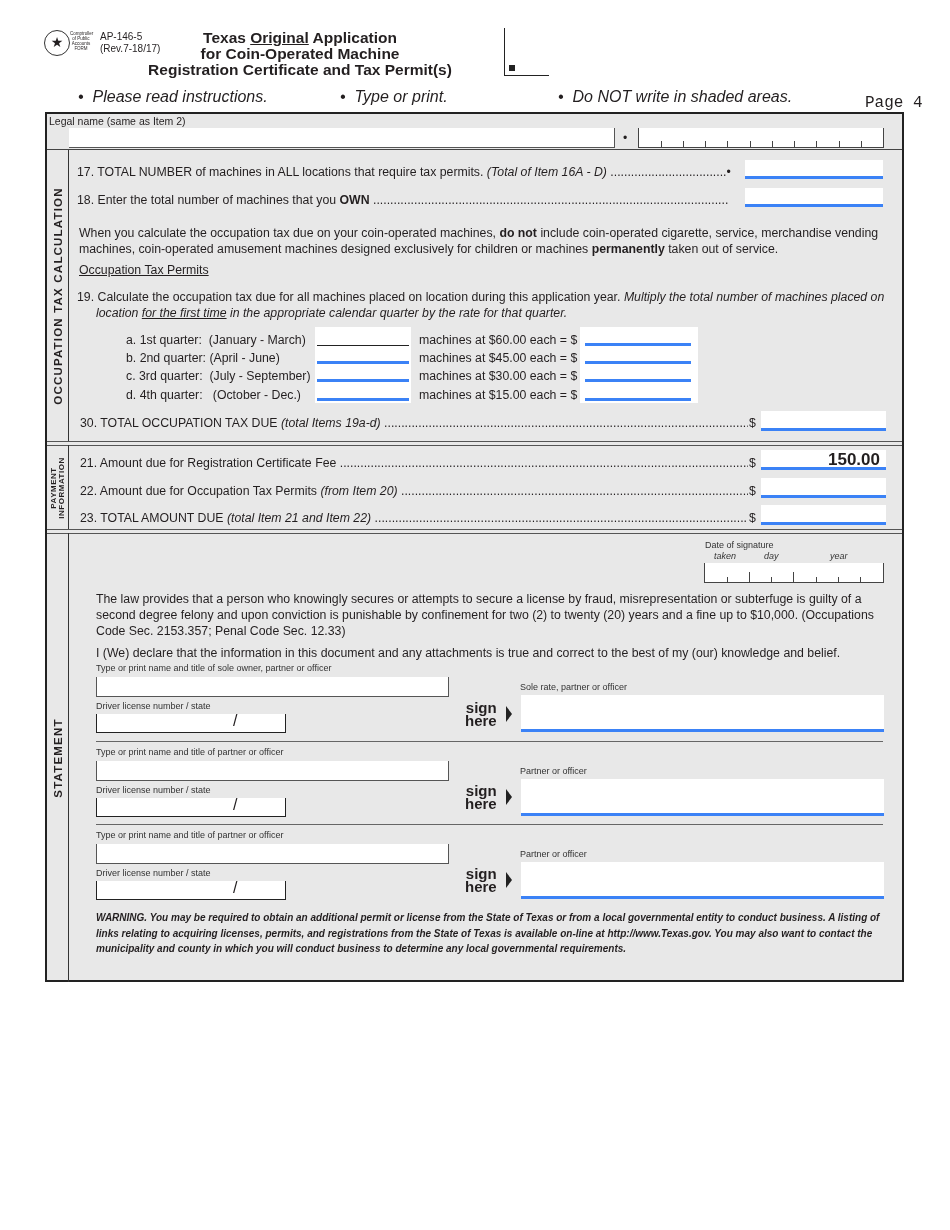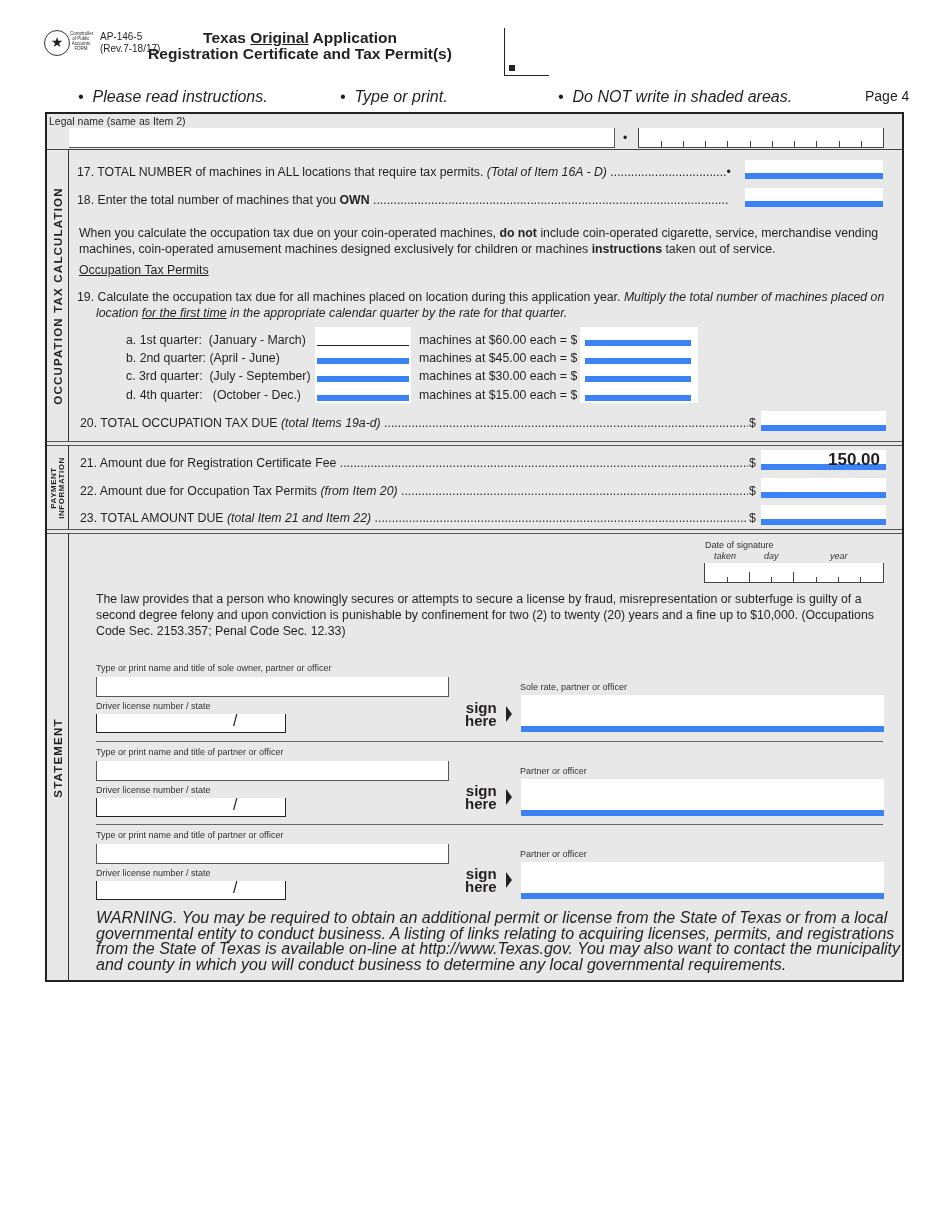--- a/index.html
+++ b/index.html
@@ -7,56 +7,57 @@
   .abs { position:absolute; }
   .hdr-logo { left:44px; top:30px; width:24px; height:24px; border:1.5px solid #333; border-radius:50%; }
   .hdr-logo span { position:absolute; left:0; top:2px; width:24px; text-align:center; font-size:14px; line-height:18px; }
   .hdr-agency { left:70px; top:31px; font-size:4.5px; line-height:5px; text-align:center; width:22px; }
   .hdr-form { left:100px; top:31px; font-size:10px; line-height:12px; }
   .hdr-title { left:120px; top:30px; width:360px; text-align:center; font-weight:bold; font-size:15.5px; line-height:16px; }
   .hdr-title u { text-decoration:underline; }
   .hdr-mark { left:504px; top:28px; width:44px; height:47px; border-left:1.5px solid #222; border-bottom:1.5px solid #222; }
   .hdr-mark i { position:absolute; left:4px; bottom:4px; width:6px; height:6px; background:#222; }
   .instr { top:88px; font-size:16px; font-style:italic; }
-  .page-num { left:865px; top:88px; font-size:14px; }
+  .page-num { left:865px; top:94px; font-size:16px;font-family:Liberation Mono, monospace; }
   .form { left:45px; top:112px; width:859px; height:870px; border:2px solid #222; background:#e8e8e8; box-sizing:border-box; }
   .hline { position:absolute; left:0; right:0; border-top:1.5px solid #444; }
   .dline { position:absolute; left:0; right:0; height:3px; border-top:1px solid #555; border-bottom:1px solid #555; }
   .side { position:absolute; left:0; width:22px; border-right:1.5px solid #333; box-sizing:border-box; }
   .side .lbl { position:absolute; left:50%; top:50%; transform:translate(-50%,-50%) rotate(-90deg); font-weight:bold; font-size:11.5px; letter-spacing:1.2px; white-space:nowrap; }
   .side .lbl2 { font-size:8px; line-height:8px; text-align:center; letter-spacing:0.5px; }
   .txt { position:absolute; font-size:12.3px; line-height:16px; white-space:nowrap; }
   .wrap { white-space:normal; }
   .small { position:absolute; font-size:9px; color:#333; white-space:nowrap; }
   .field { position:absolute; background:#fff; box-sizing:border-box; }
-  .ul { border-bottom:6px solid #3b82f6; }
+  .ul { border-bottom:3px solid #3b82f6; }
   .sign { position:absolute; font-weight:bold; font-size:15px; line-height:13px; text-align:right; }
   .arrow { position:absolute; width:0; height:0; border-top:8px solid transparent; border-bottom:8px solid transparent; border-left:6px solid #222; }
   .tickbox { position:absolute; background:#fff; border-left:1px solid #444; border-right:1px solid #444; border-bottom:1px solid #444; box-sizing:border-box; }
   .tick { position:absolute; bottom:0; width:1px; background:#444; }
-  .warn { position:absolute; font-weight:normal; font-style:italic; font-size:16px; line-height:15.5px; }
+  .warn { position:absolute; font-weight:bold; font-style:italic; font-size:10px; line-height:15.5px; }
 </style>
 </head>
 <body>
 
 <div class="abs hdr-logo">
     <span>★</span>
   </div>
 <div class="abs hdr-agency">
   <div>Comptroller</div>
   <div>of Public</div>
   <div>Accounts</div>
   <div>FORM</div>
 </div>
 <div class="abs hdr-form">
   <div>AP-146-5</div>
   <div>(Rev.7-18/17)</div>
 </div>
 <div class="abs hdr-title">
   <div><span>Texas </span><u>Original</u><span> Application</span></div>
+  <div>for Coin-Operated Machine</div>
   <div>Registration Certificate and Tax Permit(s)</div>
 </div>
 <div class="abs hdr-mark">
     <i></i>
   </div>
 
 <div class="abs instr" style="left:78px">•&nbsp; <span>Please read instructions.</span></div>
 <div class="abs instr" style="left:340px">•&nbsp; <span>Type or print.</span></div>
 <div class="abs instr" style="left:558px">•&nbsp; <span>Do NOT write in shaded areas.</span></div>
 <div class="abs page-num">Page 4</div>
@@ -83,21 +84,21 @@
   <div class="side" style="top:36px;height:292px">
       <div class="lbl">OCCUPATION TAX CALCULATION</div>
     </div>
 
   <div class="txt" style="left:30px;top:50px;width:660px;overflow:hidden"><span>17. TOTAL NUMBER of machines in ALL locations that require tax permits. </span><i>(Total of Item 16A - D)</i><span> ..................................</span>•</div>
   <div class="field ul" style="left:698px;top:46px;width:138px;height:19px"><span></span></div>
 
   <div class="txt" style="left:30px;top:78px;width:652px;overflow:hidden"><span>18. Enter the total number of machines that you </span><b>OWN</b> <span>......................................................................................................................................................................................................................................</span></div>
   <div class="field ul" style="left:698px;top:74px;width:138px;height:19px"><span></span></div>
 
-  <div class="txt wrap" style="left:32px;top:111px;width:815px"><span>When you calculate the occupation tax due on your coin-operated machines, </span><b>do not</b><span> include coin-operated cigarette, service, merchandise vending machines, coin-operated amusement machines designed exclusively for children or machines </span><b>instructions</b><span> taken out of service.</span></div>
+  <div class="txt wrap" style="left:32px;top:111px;width:815px"><span>When you calculate the occupation tax due on your coin-operated machines, </span><b>do not</b><span> include coin-operated cigarette, service, merchandise vending machines, coin-operated amusement machines designed exclusively for children or machines </span><b>permanently</b><span> taken out of service.</span></div>
   <div class="txt" style="left:32px;top:148px;text-decoration:underline">Occupation Tax Permits</div>
 
   <div class="txt wrap" style="left:30px;top:175px;width:810px;padding-left:19px;text-indent:-19px"><span>19. Calculate the occupation tax due for all machines placed on location during this application year. </span><i><span>Multiply the total number of machines placed on location </span><u>for the first time</u><span> in the appropriate calendar quarter by the rate for that quarter.</span></i></div>
 
   <div class="field" style="left:268px;top:213px;width:96px;height:76px"></div>
   <div class="field" style="left:533px;top:213px;width:118px;height:76px"></div>
 
   <div class="txt" style="left:79px;top:218px"><span>a. 1st quarter:</span>&nbsp; <span>(January - March)</span></div>
   <div class="field" style="left:270px;top:216px;width:92px;height:16px;border-bottom:1.5px solid #222"><span></span></div>
   <div class="txt" style="left:372px;top:218px">machines at $60.00 each = $</div>
@@ -111,21 +112,21 @@
   <div class="txt" style="left:79px;top:254px"><span>c. 3rd quarter:</span>&nbsp; <span>(July - September)</span></div>
   <div class="field ul" style="left:270px;top:252px;width:92px;height:16px"><span></span></div>
   <div class="txt" style="left:372px;top:254px">machines at $30.00 each = $</div>
   <div class="field ul" style="left:538px;top:252px;width:106px;height:16px"><span></span></div>
 
   <div class="txt" style="left:79px;top:273px"><span>d. 4th quarter:</span>&nbsp;&nbsp; <span>(October - Dec.)</span></div>
   <div class="field ul" style="left:270px;top:271px;width:92px;height:16px"><span></span></div>
   <div class="txt" style="left:372px;top:273px">machines at $15.00 each = $</div>
   <div class="field ul" style="left:538px;top:271px;width:106px;height:16px"><span></span></div>
 
-  <div class="txt" style="left:33px;top:301px;width:668px;overflow:hidden"><span>20. TOTAL OCCUPATION TAX DUE </span><i>(total Items 19a-d)</i> <span>......................................................................................................................................................................................................................................</span></div>
+  <div class="txt" style="left:33px;top:301px;width:668px;overflow:hidden"><span>30. TOTAL OCCUPATION TAX DUE </span><i>(total Items 19a-d)</i> <span>......................................................................................................................................................................................................................................</span></div>
   <div class="txt" style="left:702px;top:301px">$</div>
   <div class="field ul" style="left:714px;top:297px;width:125px;height:20px"><span></span></div>
 
   <div class="dline" style="top:327px"></div>
 
   <div class="side" style="top:331px;height:85px">
     <div class="lbl lbl2">
         <div>PAYMENT</div>
         <div>INFORMATION</div>
       </div>
@@ -158,20 +159,21 @@
     <div class="tick" style="left:22px;height:5px"></div>
       <div class="tick" style="left:44px;height:10px"></div>
       <div class="tick" style="left:66px;height:5px"></div>
       <div class="tick" style="left:88px;height:10px"></div>
       <div class="tick" style="left:111px;height:5px"></div>
       <div class="tick" style="left:133px;height:5px"></div>
       <div class="tick" style="left:155px;height:5px"></div>
   </div>
 
   <div class="txt wrap" style="left:49px;top:477px;width:795px">The law provides that a person who knowingly secures or attempts to secure a license by fraud, misrepresentation or subterfuge is guilty of a second degree felony and upon conviction is punishable by confinement for two (2) to twenty (20) years and a fine up to $10,000. (Occupations Code Sec. 2153.357; Penal Code Sec. 12.33)</div>
+  <div class="txt" style="left:49px;top:531px">I (We) declare that the information in this document and any attachments is true and correct to the best of my (our) knowledge and belief.</div>
 
   <div class="small" style="left:49px;top:549px">Type or print name and title of sole owner, partner or officer</div>
   <div class="field" style="left:49px;top:563px;width:353px;height:20px;border:1px solid #555;border-top:none"><span></span></div>
   <div class="small" style="left:49px;top:587px">Driver license number / state</div>
   <div class="field" style="left:49px;top:600px;width:190px;height:19px;border:1.5px solid #222;border-top:none"><span style="position:absolute;left:136px;top:-2px;font-size:16px">/</span><span></span></div>
   <div class="sign" style="left:418px;top:587px">
       <div>sign</div>
       <div>here</div>
     </div>
   <div class="arrow" style="left:459px;top:592px"></div>

